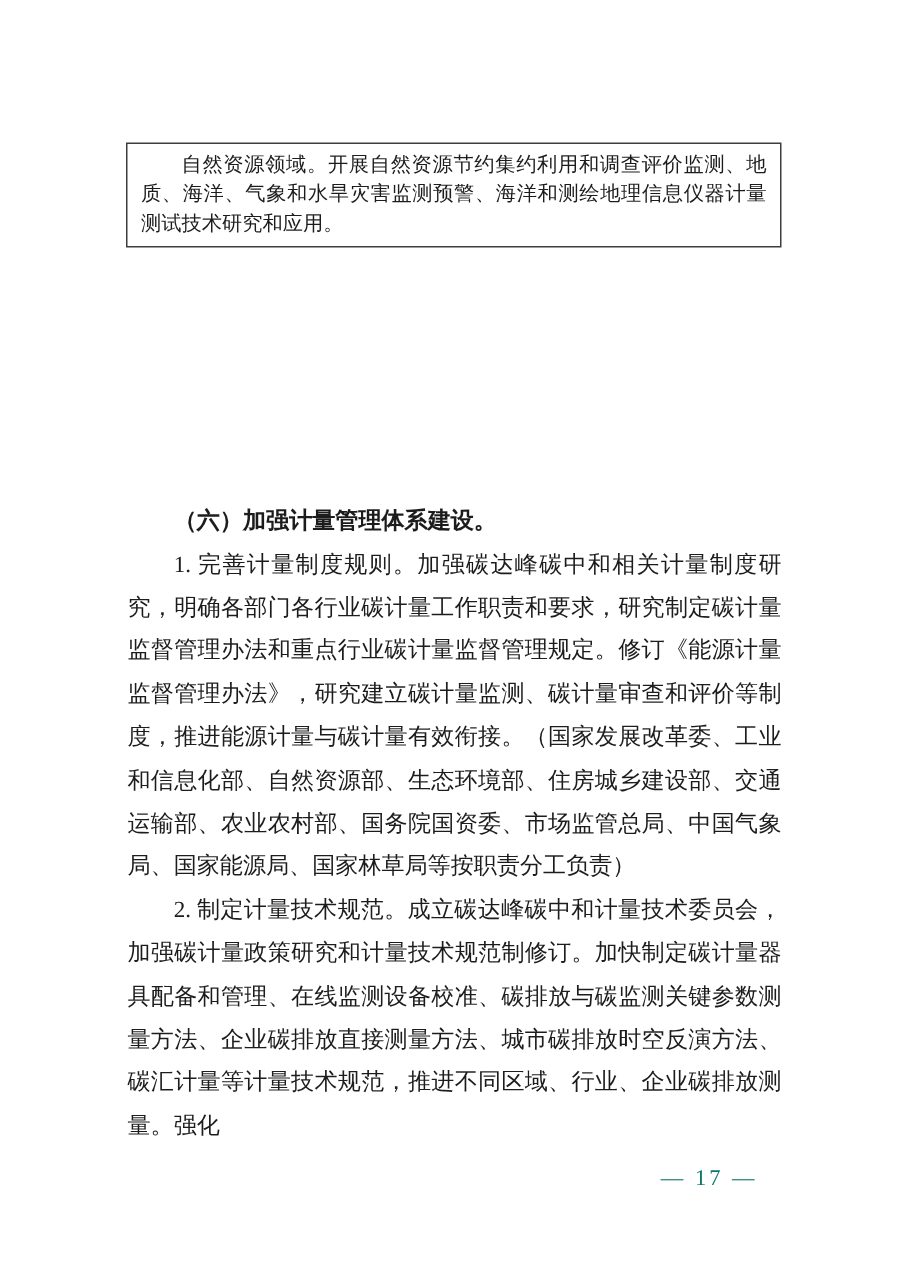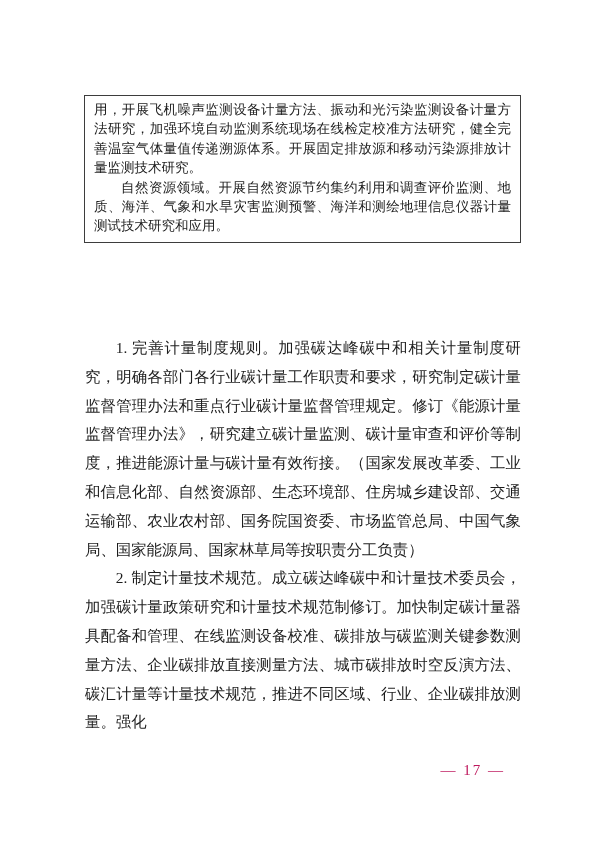--- a/index.html
+++ b/index.html
@@ -50,39 +50,39 @@
   }
   .body-text p {
     margin: 0;
     text-indent: 2em;
   }
   .section-heading {
     font-weight: bold;
   }
   .page-number {
     position: absolute;
-    top: 762px;
+    top: 778px;
     left: 85px;
     width: 420px;
     text-align: right;
     font-size: 15px;
     letter-spacing: 2px;
-    color: #be185d;
+    color: #0f766e;
   }
 </style>
 </head>
 <body>
 
 <div class="page">
 
   <div class="boxed-note">
-    <p class="first">用，开展飞机噪声监测设备计量方法、振动和光污染监测设备计量方法研究，加强环境自动监测系统现场在线检定校准方法研究，健全完善温室气体量值传递溯源体系。开展固定排放源和移动污染源排放计量监测技术研究。</p>
     <p>自然资源领域。开展自然资源节约集约利用和调查评价监测、地质、海洋、气象和水旱灾害监测预警、海洋和测绘地理信息仪器计量测试技术研究和应用。</p>
   </div>
 
   <div class="body-text">
+    <p class="section-heading">（六）加强计量管理体系建设。</p>
     <p>1. 完善计量制度规则。加强碳达峰碳中和相关计量制度研究，明确各部门各行业碳计量工作职责和要求，研究制定碳计量监督管理办法和重点行业碳计量监督管理规定。修订《能源计量监督管理办法》，研究建立碳计量监测、碳计量审查和评价等制度，推进能源计量与碳计量有效衔接。（国家发展改革委、工业和信息化部、自然资源部、生态环境部、住房城乡建设部、交通运输部、农业农村部、国务院国资委、市场监管总局、中国气象局、国家能源局、国家林草局等按职责分工负责）</p>
     <p>2. 制定计量技术规范。成立碳达峰碳中和计量技术委员会，加强碳计量政策研究和计量技术规范制修订。加快制定碳计量器具配备和管理、在线监测设备校准、碳排放与碳监测关键参数测量方法、企业碳排放直接测量方法、城市碳排放时空反演方法、碳汇计量等计量技术规范，推进不同区域、行业、企业碳排放测量。强化</p>
   </div>
 
   <div class="page-number">— 17 —</div>
 
 </div>
 
 </body></html>

